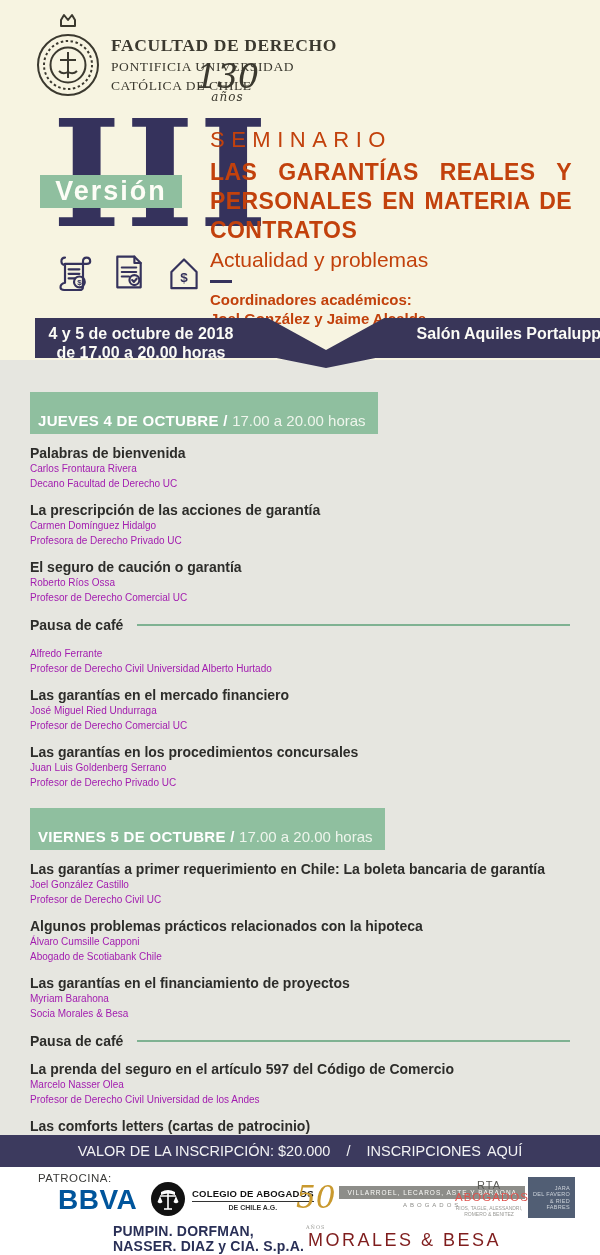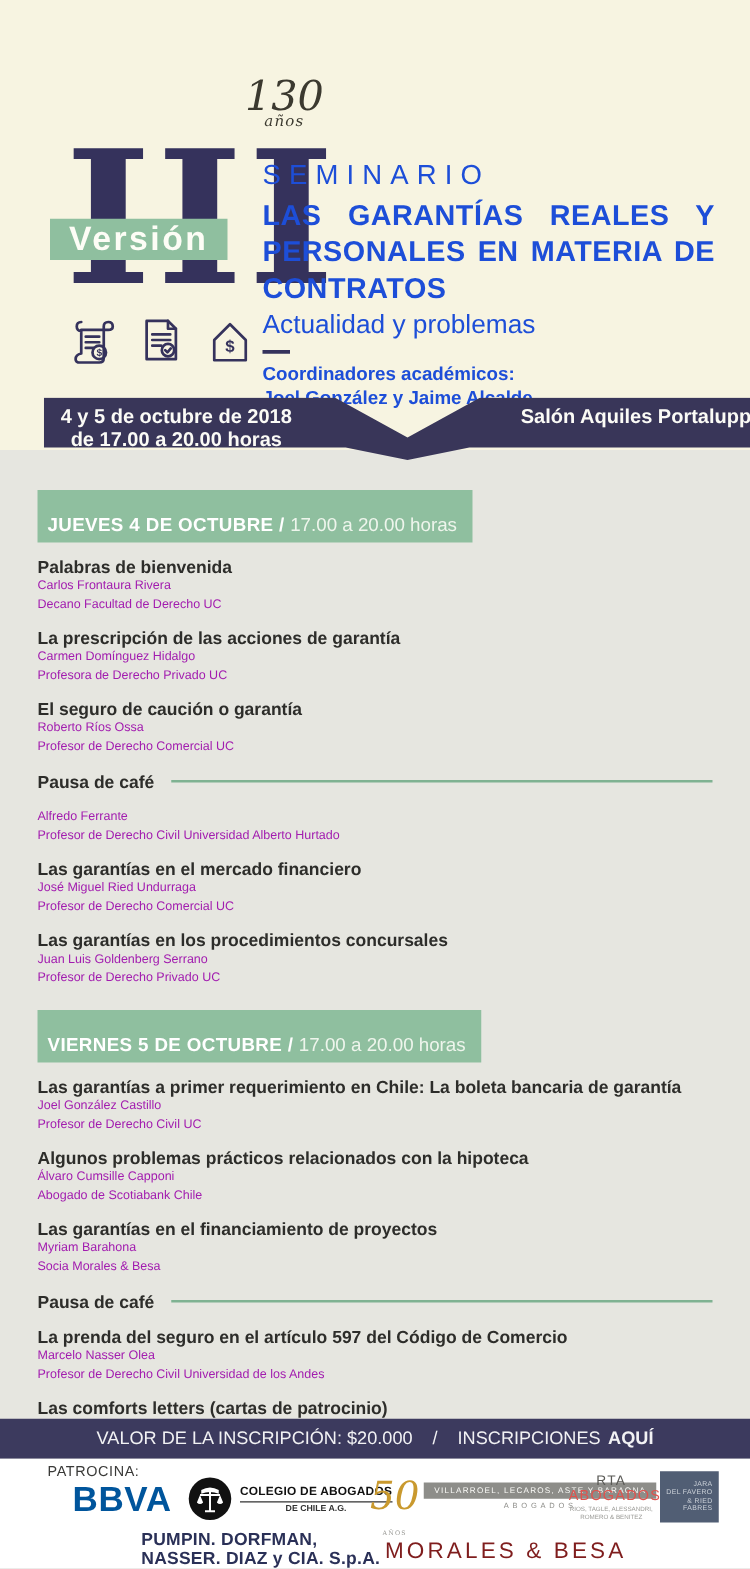--- a/index.html
+++ b/index.html
@@ -20,21 +20,21 @@
 
   .numeral { position:absolute; top:118px; left:52px; width:140px; color:#35325c;
              font-family:"DejaVu Serif", serif; font-weight:700; font-size:148px; line-height:112px;
              letter-spacing:4px; text-align:center; }
   .version-band { position:absolute; top:175px; left:40px; width:142px; height:33px; background:#8fbf9f;
                   display:flex; align-items:center; justify-content:center; z-index:2; }
   .version-band span { color:#fdfdf6; font-size:27px; font-weight:700; letter-spacing:2px; }
   .icons-row { position:absolute; top:252px; left:56px; display:flex; gap:19px; }
   .icons-row svg { width:36px; height:40px; }
 
-  .hero-right { position:absolute; top:127px; left:210px; width:362px; color:#1d4ed8; }
+  .hero-right { position:absolute; top:127px; left:210px; width:362px; color:#c2410c; }
   .kicker { font-size:22px; letter-spacing:6.5px; font-weight:400; margin-bottom:5px; }
   .title-line { font-size:23px; font-weight:700; line-height:29px; letter-spacing:.4px; }
   .just { text-align:justify; text-align-last:justify; }
   .subtitle { font-size:21px; font-weight:400; margin-top:3px; }
   .dash { width:22px; height:3px; background:#35325c; margin:8px 0 7px 0; }
   .coord { font-size:15px; font-weight:700; line-height:19px; }
 
   
   .ribbon { position:absolute; top:318px; left:35px; width:582px; height:50px; background:#393659; z-index:3;
             clip-path:polygon(0 0, 40% 0, 50% 64%, 60% 0, 100% 0, 100% 80%, 58.5% 80%, 50% 100%, 41.5% 80%, 0 80%); }
@@ -54,21 +54,21 @@
   .session .s-line { font-size:10px; color:#a21caf; line-height:15px; }
   .pause { display:flex; align-items:center; margin:5px 0 13px 0; height:16px; }
   .pause .p-label { font-size:14px; font-weight:700; color:#2d2d2a; white-space:nowrap; }
   .pause .p-line { flex:1; height:2px; background:#7fb292; margin-left:14px; }
   .day2-gap { height:6px; }
 
   
   .price-bar { position:absolute; top:1135px; left:0; width:600px; height:32px; background:#3c3a5e;
                display:flex; align-items:center; justify-content:center; color:#f2f2f4; font-size:14.5px; }
   .price-bar .sep { margin:0 16px; }
-  .price-bar .aqui { font-weight:700; margin-left:6px; }
+  .price-bar .aqui { font-weight:400; margin-left:6px; }
 
   
   .sponsors { position:absolute; top:1167px; left:0; width:600px; height:88px; background:#ffffff; }
   .patrocina { position:absolute; top:5px; left:38px; font-size:11.5px; color:#3a3a38; letter-spacing:.5px; }
   .bbva { position:absolute; top:17px; left:58px; font-size:28px; font-weight:700; color:#00559c; letter-spacing:.5px; }
   .colegio { position:absolute; top:14px; left:150px; display:flex; align-items:center; }
   .colegio svg { width:36px; height:36px; }
   .colegio .ctext { margin-left:6px; text-align:center; }
   .colegio .c1 { font-size:9.5px; font-weight:700; color:#111; letter-spacing:.2px; border-bottom:1px solid #333; padding-bottom:2px; }
   .colegio .c2 { font-size:7px; font-weight:700; color:#333; margin-top:2px; }
@@ -91,20 +91,35 @@
   svg .stroke { fill:none; stroke:#35325c; stroke-width:2.4; stroke-linejoin:round; stroke-linecap:round; }
   svg .crest-stroke { fill:none; stroke:#3b392f; stroke-width:2; stroke-linejoin:round; }
 </style>
 </head>
 <body>
 
 <div class="poster">
 
   <div class="header">
 
+    <div class="logo-row">
+      <svg class="crest" viewBox="0 0 66 94">
+        <path class="crest-stroke" d="M26 8 L29 3 L33 8 L37 3 L40 8 L40 14 L26 14 Z"></path>
+        <circle class="crest-stroke" cx="33" cy="53" r="30"></circle>
+        <circle class="crest-stroke" cx="33" cy="53" r="24" stroke-dasharray="2.5 2.5" stroke-width="1"></circle>
+        <circle class="crest-stroke" cx="33" cy="53" r="17.5"></circle>
+        <path class="crest-stroke" d="M33 40 L33 66 M25 48 L41 48" stroke-width="3"></path>
+        <path class="crest-stroke" d="M24 59 Q28 63 33 60 Q38 63 42 59" stroke-width="1.4"></path>
+      </svg>
+      <div class="logo-text">
+        <div class="faculty">FACULTAD DE DERECHO</div>
+        <div class="univ">PONTIFICIA UNIVERSIDAD</div>
+        <div class="univ">CATÓLICA DE CHILE</div>
+      </div>
+    </div>
     <div class="anniv">
       <span class="n130">130</span>
       <span class="anios">años</span>
     </div>
 
     <div class="numeral">III</div>
     <div class="version-band">
       <span>Versión</span>
     </div>
 

